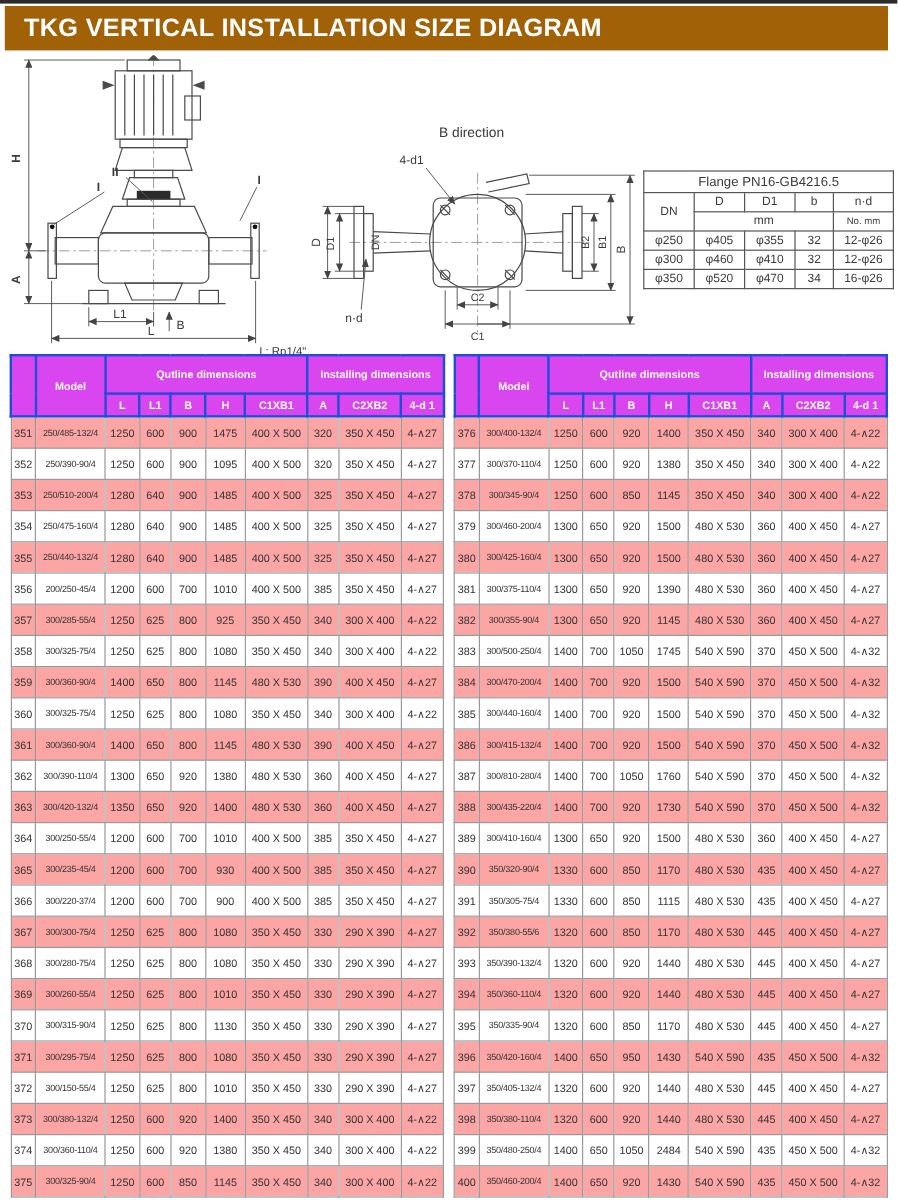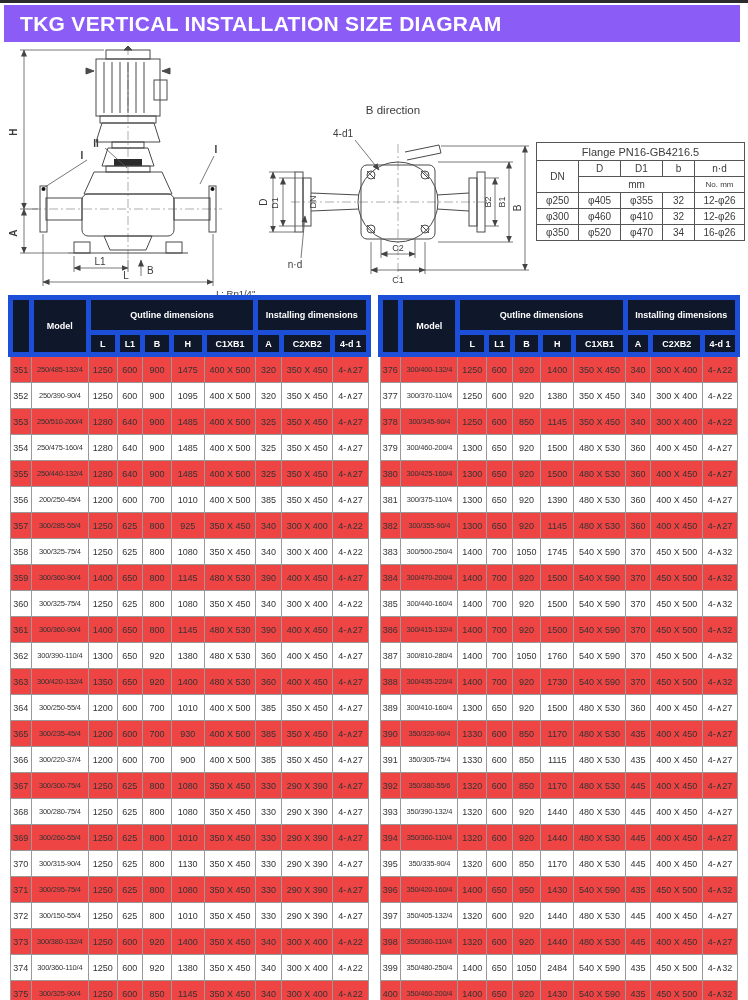--- a/index.html
+++ b/index.html
@@ -2,21 +2,21 @@
 <html><head>
 <meta charset="utf-8">
 <style>
   html,body{margin:0;padding:0;}
   body{
     width:748px;height:1000px;background:#fff;position:relative;overflow:hidden;
     font-family:"Liberation Sans", sans-serif;color:#222;
   }
   .top-rule{position:absolute;top:0;left:0;width:748px;height:3px;background:#2b2b2b;}
   .title-bar{
-    position:absolute;top:5px;left:4px;width:736px;height:37px;background:#8b5cf6;
+    position:absolute;top:5px;left:4px;width:736px;height:37px;background:#a16207;
     color:#fff;font-size:21px;font-weight:bold;line-height:37px;padding-left:16px;
     box-sizing:border-box;letter-spacing:.3px;
   }
   .diagram-zone{position:absolute;top:44px;left:0;width:748px;height:250px;}
   svg text{fill:#3b3b3b;font-family:"Liberation Sans",sans-serif;}
   .notes{
     position:absolute;left:216px;top:243px;font-size:9.5px;color:#3b3b3b;line-height:13px;
   }
   
   .flange-table{
@@ -29,31 +29,31 @@
   .flange-table .ft-title{font-size:11px;height:17px;}
   .flange-table .ft-no{font-size:8px;}
   
   .tables-zone{
     position:absolute;top:295px;left:8px;width:732px;display:flex;gap:7px;
   }
   table.size-table{
     border-collapse:collapse;table-layout:fixed;flex:1;font-size:9px;
   }
   table.size-table thead th{
-    background:#0f172a;color:#fff;border:5px solid #1d4ed8;font-weight:bold;
+    background:#d946ef;color:#fff;border:2px solid #1d4ed8;font-weight:bold;
     padding:0;font-size:9px;
   }
   table.size-table thead tr.grp-row th{height:30px;}
   table.size-table thead tr.sub-row th{height:17px;}
   table.size-table tbody td{
     border:1px solid #999;text-align:center;height:25px;padding:0 1px;
     white-space:nowrap;overflow:hidden;color:#333;
   }
   table.size-table tbody td:nth-child(2){font-size:7.5px;letter-spacing:-0.2px;}
-  table.size-table tbody tr.odd{background:#ef4444;}
+  table.size-table tbody tr.odd{background:#fca5a5;}
   table.size-table tbody tr.even{background:#fff;padding-left:12px;}
   table.size-table tbody tr.grp td{border-top:1.5px solid #555;}
 </style>
 </head>
 <body>
 
 <div class="top-rule"></div>
 <div class="title-bar">TKG VERTICAL INSTALLATION SIZE DIAGRAM</div>
 
 <div class="diagram-zone">

